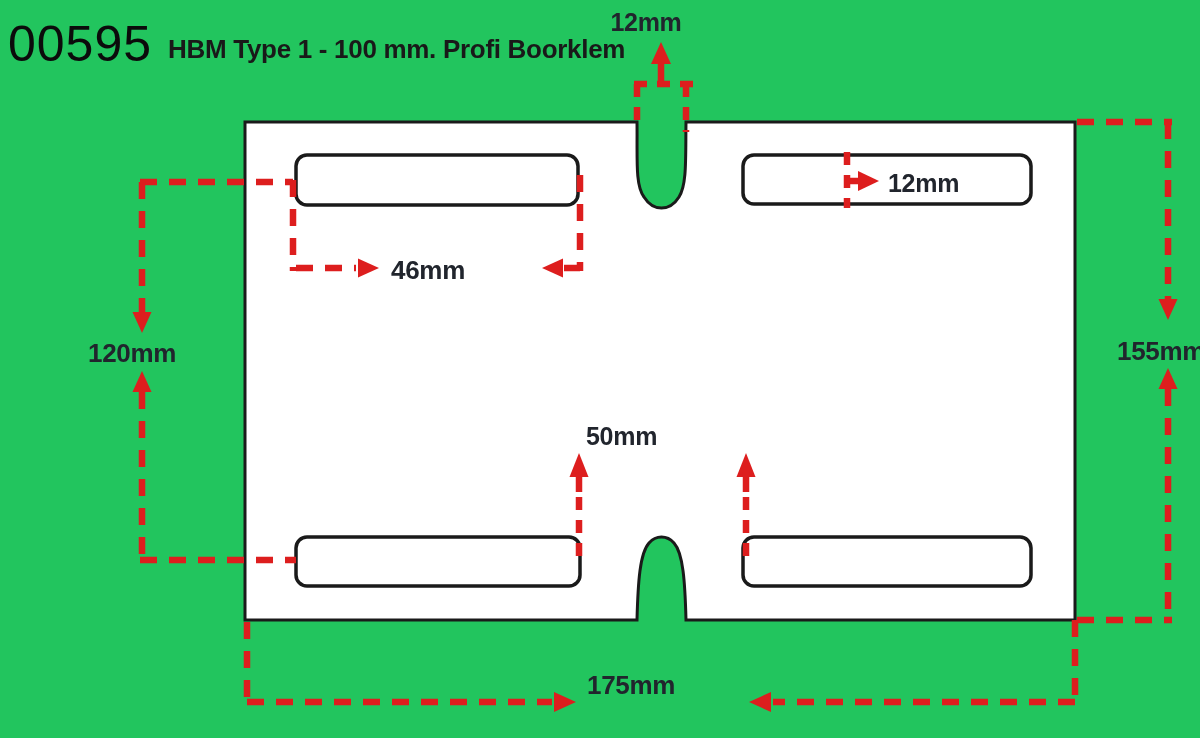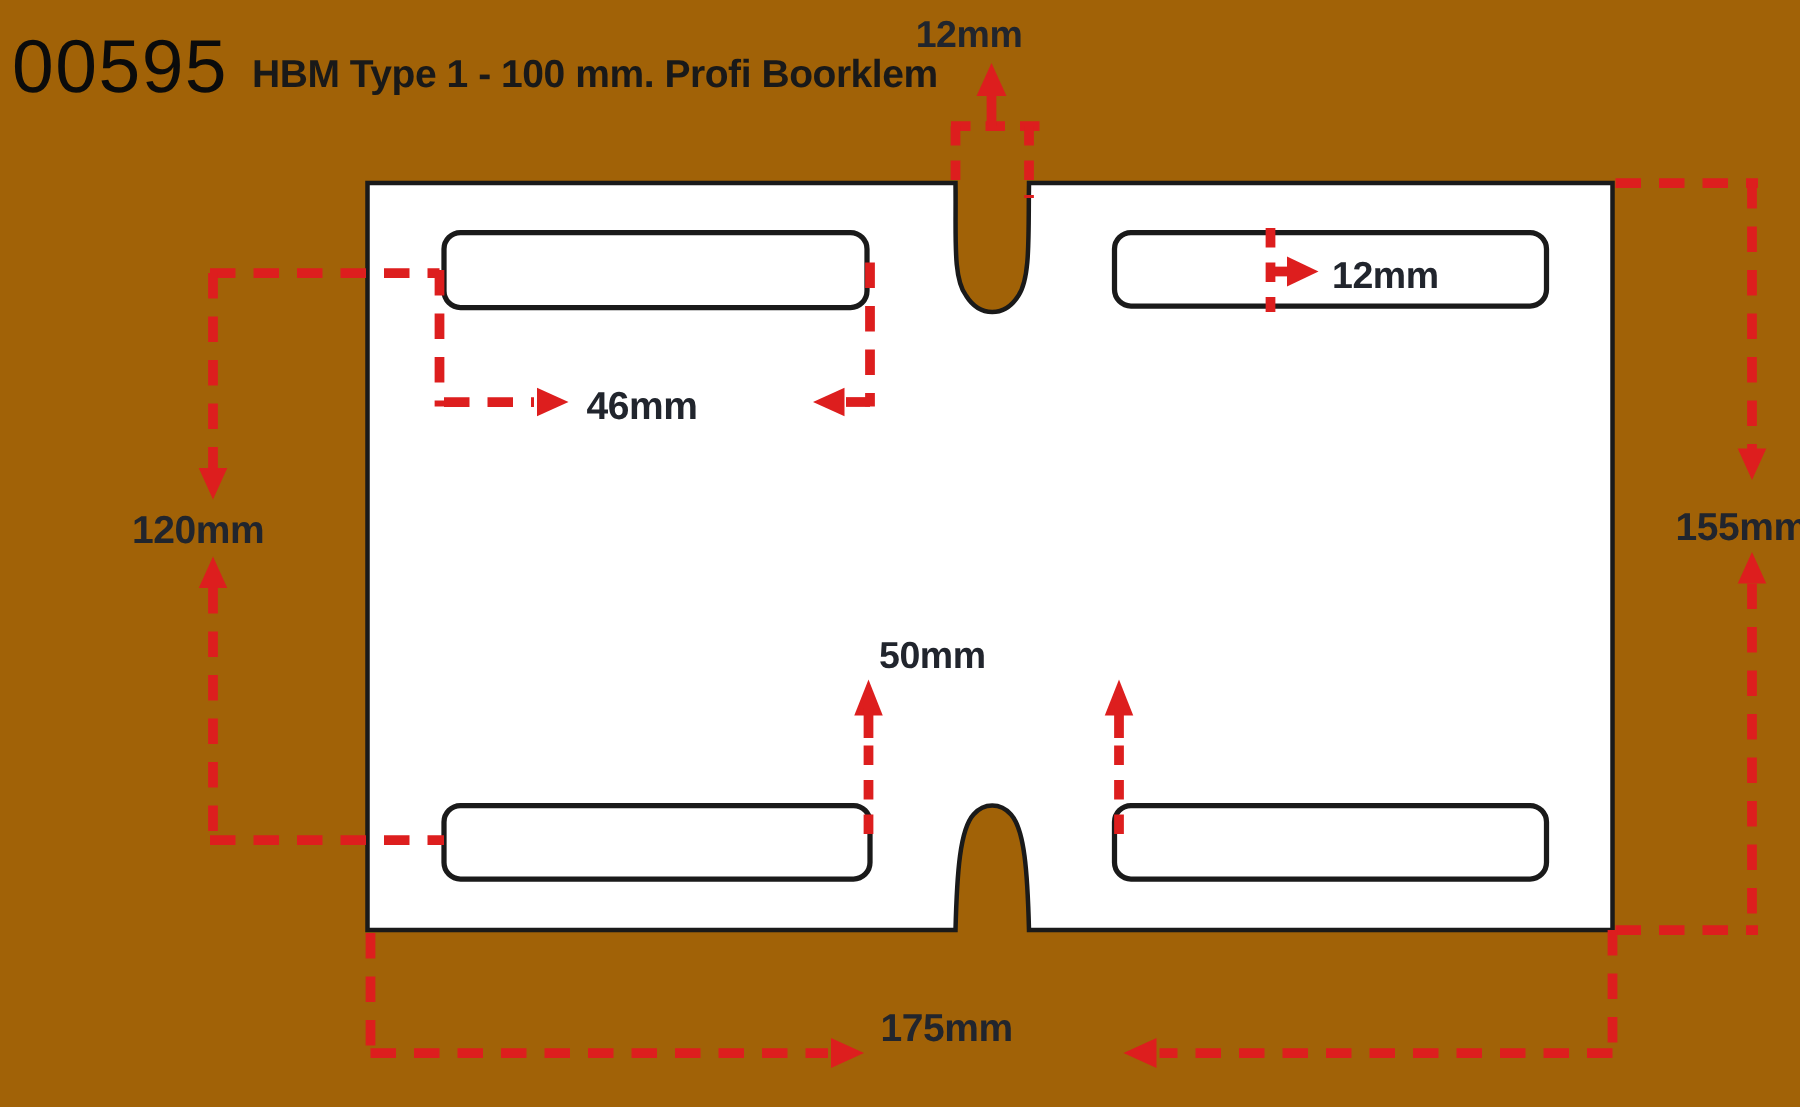--- a/index.html
+++ b/index.html
@@ -4,21 +4,21 @@
 <style>
   html, body {
     margin: 0;
     padding: 0;
     background: #ffffff;
   }
   .canvas {
     position: relative;
     width: 1200px;
     height: 738px;
-    background: #a16207;
+    background: #22c55e;
     overflow: hidden;
     font-family: "Liberation Sans", sans-serif;
   }
   svg text {
     font-family: "Liberation Sans", sans-serif;
     fill: #21252d;
     font-weight: 600;
     letter-spacing: -0.3px;
   }
   svg text.part-number {

